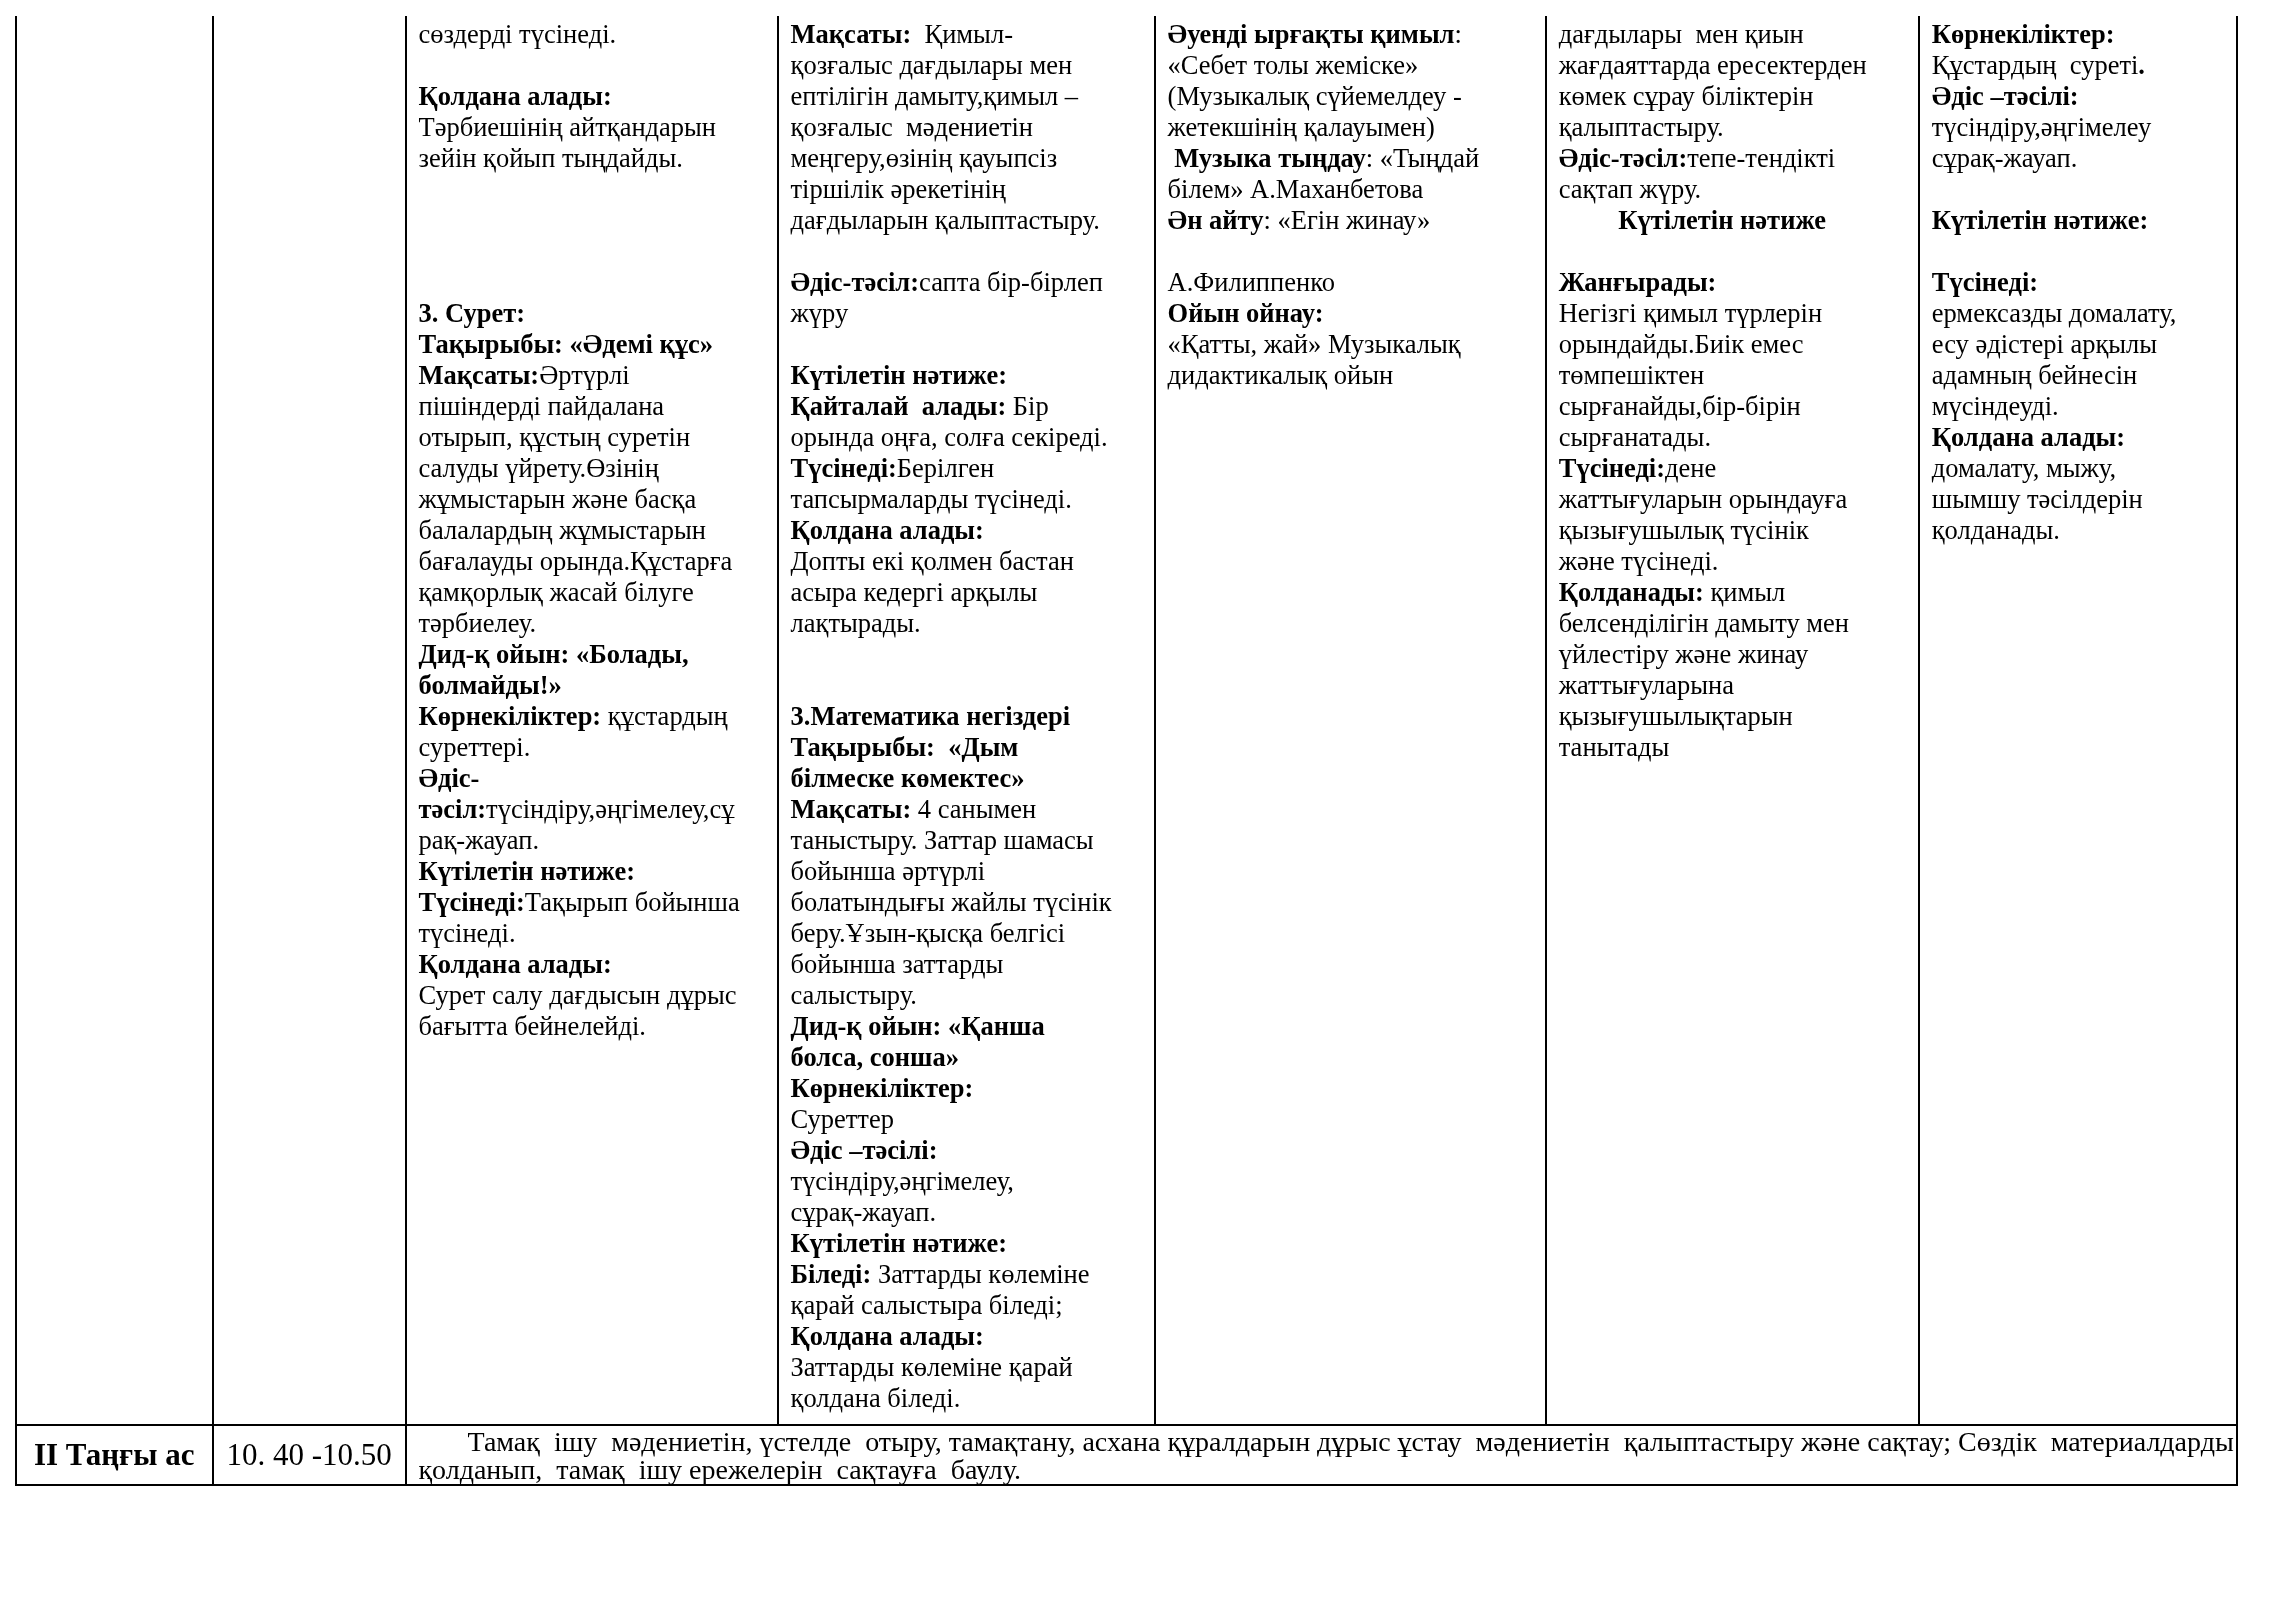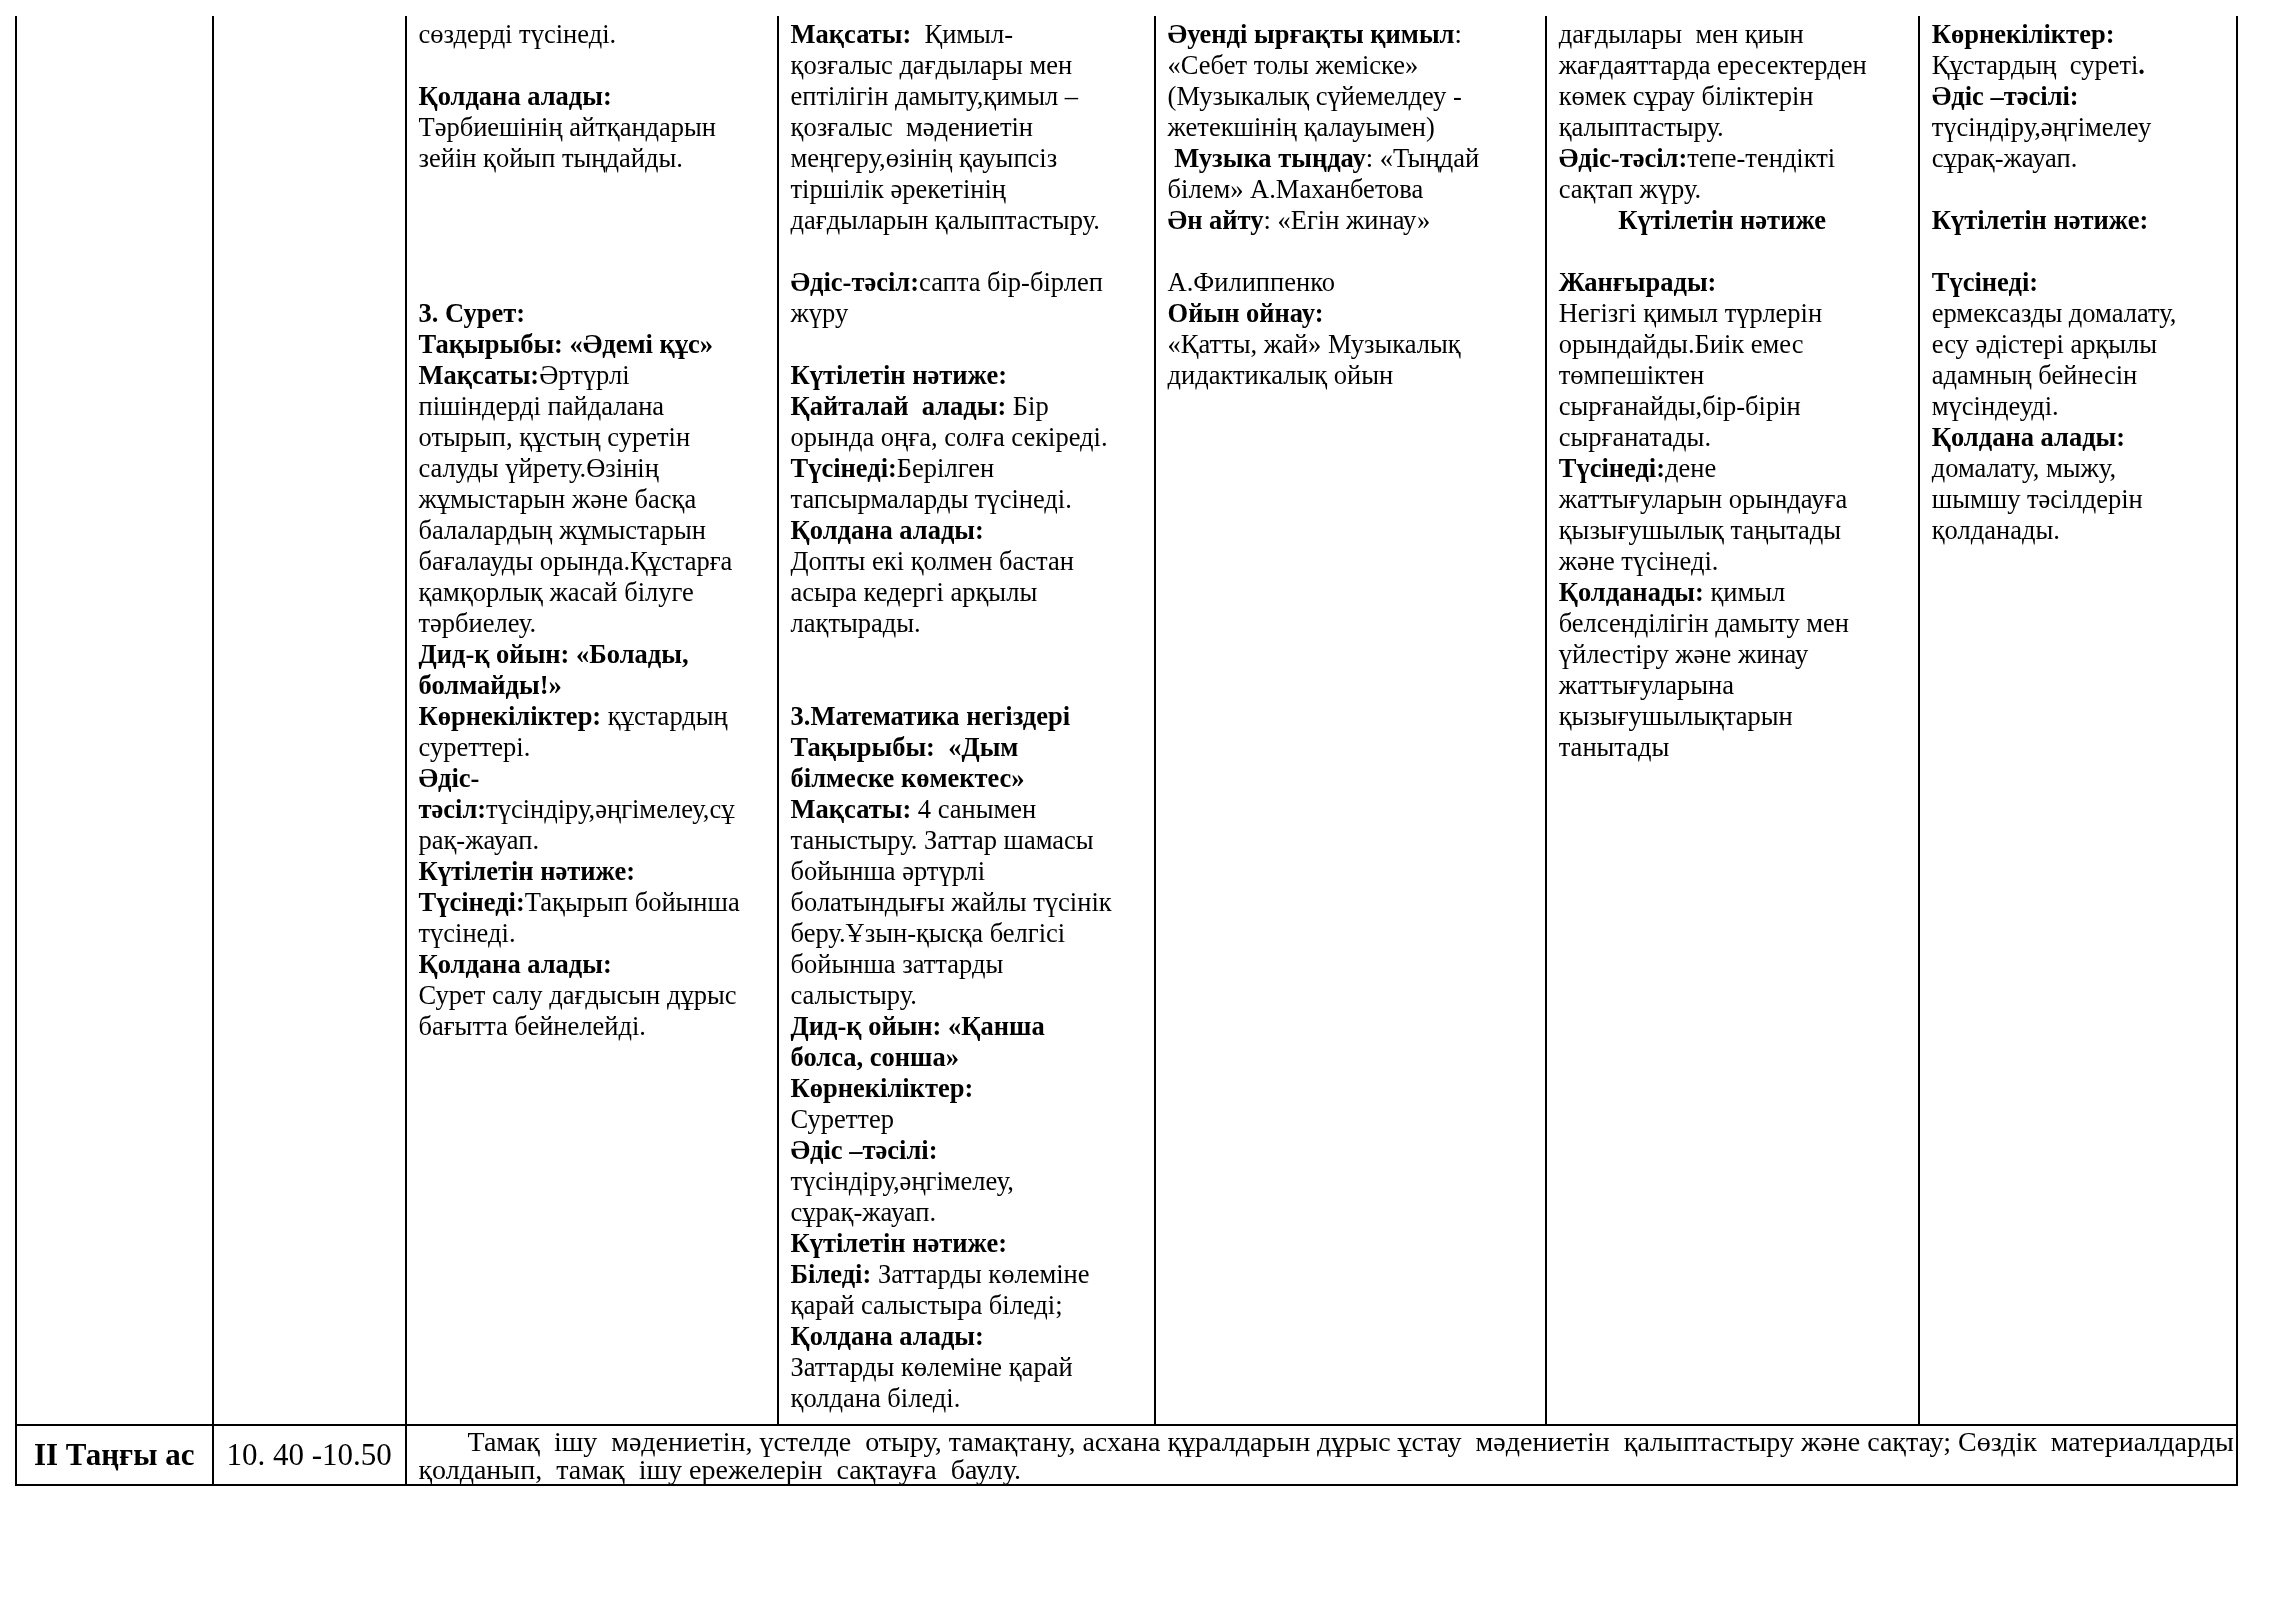--- a/index.html
+++ b/index.html
@@ -182,21 +182,21 @@
                 <div class="line"><span class="b">         Күтілетін нәтиже</span></div>
                 <div class="line">&nbsp;</div>
                 <div class="line"><span class="b">Жанғырады:</span></div>
                 <div class="line"><span>Негізгі қимыл түрлерін</span></div>
                 <div class="line"><span>орындайды.Биік емес</span></div>
                 <div class="line"><span>төмпешіктен</span></div>
                 <div class="line"><span>сырғанайды,бір-бірін</span></div>
                 <div class="line"><span>сырғанатады.</span></div>
                 <div class="line"><span class="b">Түсінеді:</span><span>дене</span></div>
                 <div class="line"><span>жаттығуларын орындауға</span></div>
-                <div class="line"><span>қызығушылық таңытады</span></div>
+                <div class="line"><span>қызығушылық түсінік</span></div>
                 <div class="line"><span>және түсінеді.</span></div>
                 <div class="line"><span class="b">Қолданады:</span><span> қимыл</span></div>
                 <div class="line"><span>белсенділігін дамыту мен</span></div>
                 <div class="line"><span>үйлестіру және жинау</span></div>
                 <div class="line"><span>жаттығуларына</span></div>
                 <div class="line"><span>қызығушылықтарын</span></div>
                 <div class="line"><span>танытады</span></div>
               </div>
         </td>
         <td>

